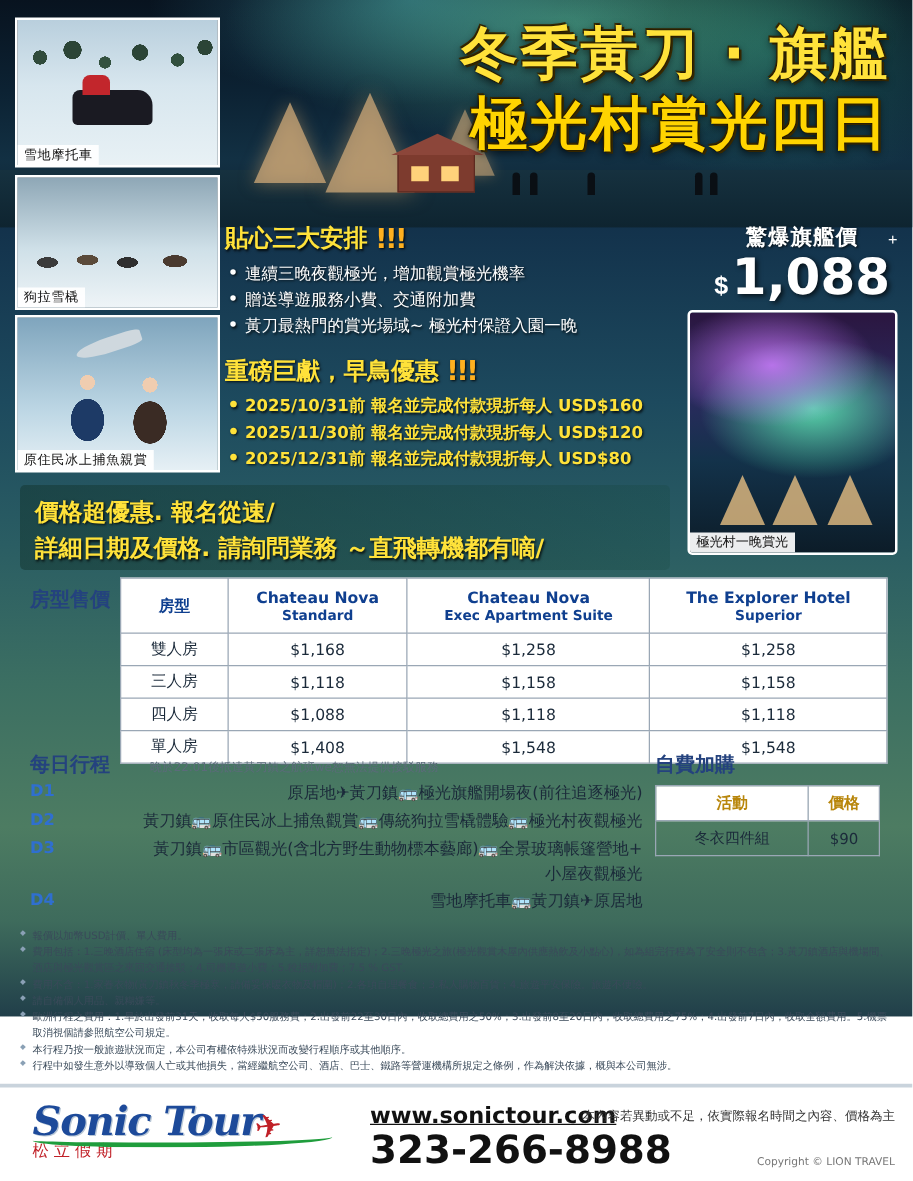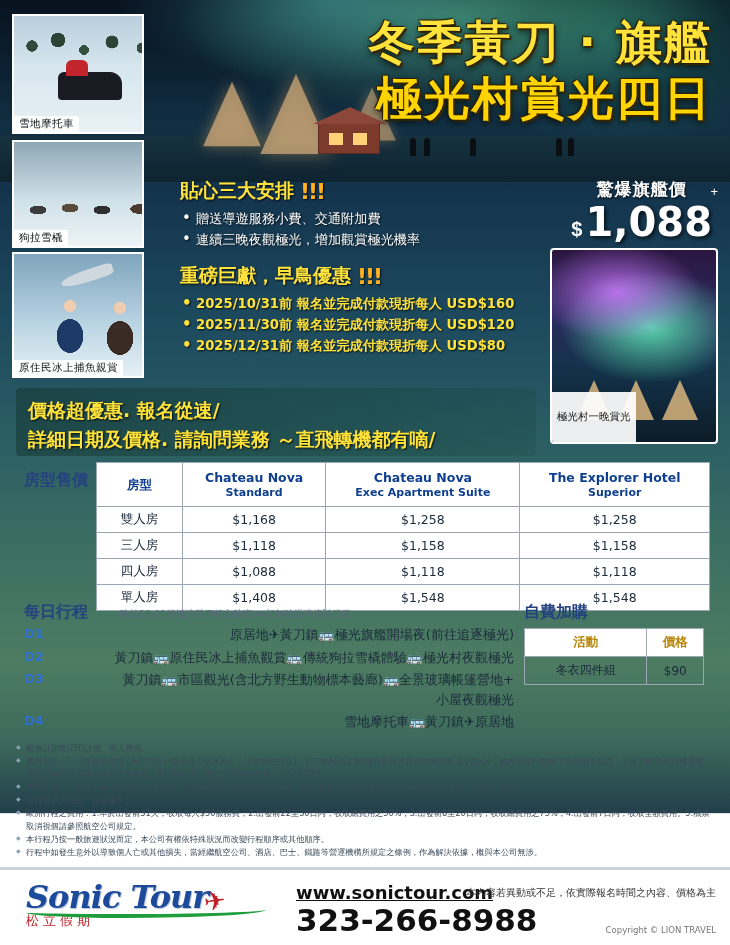--- a/index.html
+++ b/index.html
@@ -71,21 +71,21 @@
     font-size: 46px;
     line-height: 1.22;
     color: #ffe23a;
     letter-spacing: 2px;
     text-shadow: 0 0 2px #000, 2px 2px 0 #3a2a00, -1px -1px 0 #3a2a00, 0 3px 7px rgba(0,0,0,.8);
   }
   .title-line.l2 { color: #ffd400; }
 
   
   .photo {
-    position: absolute; left: 12px; width: 132px; height: 120px;
+    position: absolute; left: 12px; width: 164px; height: 120px;
     border: 2px solid #ffffff; overflow: hidden; z-index: 8;
   }
   .photo .cap {
     position: absolute; left: 0; bottom: 0;
     background: rgba(255,255,255,0.92);
     color: #111; font-size: 10.5px; padding: 1px 5px;
     font-family: "DejaVu Sans", sans-serif; letter-spacing: .5px;
   }
   .p1 { top: 14px; background: linear-gradient(180deg,#b9cfdd 0%, #d7e6ee 45%, #e8f1f5 100%); }
   .p2 { top: 140px; height: 108px; background: linear-gradient(180deg,#8ea7b6 0%, #cfe0e8 55%, #eef4f7 100%); }
@@ -172,21 +172,21 @@
   .aurora {
     position: absolute; right: 12px; top: 248px; width: 168px; height: 196px;
     border: 2px solid #fff; border-radius: 4px; overflow: hidden; z-index: 7;
     background:
       radial-gradient(ellipse 120px 70px at 40% 22%, rgba(205,120,255,.85), rgba(205,120,255,0) 70%),
       radial-gradient(ellipse 130px 80px at 60% 40%, rgba(100,255,190,.8), rgba(100,255,190,0) 70%),
       linear-gradient(180deg, #2b1640 0%, #2a2a5e 35%, #13324a 62%, #0c1c28 100%);
   }
   .aurora .cap {
     position: absolute; left: 0; bottom: 0; background: rgba(255,255,255,.92);
-    color: #111; font-size: 10.5px; padding: 18px 5px;
+    color: #111; font-size: 10.5px; padding: 1px 5px;
     font-family: "DejaVu Sans", sans-serif;
   }
   .aurora .tp {
     position: absolute; bottom: 22px; width: 0; height: 0;
     border-left: 18px solid transparent; border-right: 18px solid transparent;
     border-bottom: 40px solid rgba(230,190,130,.8);
   }
 
   
   .strip {
@@ -345,22 +345,23 @@
     <div class="fish"></div>
     <div class="cap">原住民冰上捕魚親賞</div>
   </div>
 
   <div class="band">
     <div class="hdr">
       <span>貼心三大安排</span>
       <span class="bang">!!!</span>
     </div>
     <ul class="bullets">
+      <li>連續三晚夜觀極光，增加觀賞極光機率</li>
       <li>贈送導遊服務小費、交通附加費</li>
-      <li>連續三晚夜觀極光，增加觀賞極光機率</li>
+      <li>黃刀最熱門的賞光場域~ 極光村保證入園一晚</li>
     </ul>
 
     <div class="hdr" style="margin-top:14px">
       <span>重磅巨獻，早鳥優惠</span>
       <span class="bang">!!!</span>
     </div>
     <ul class="bullets promo">
       <li>2025/10/31前 報名並完成付款現折每人 USD$160</li>
       <li>2025/11/30前 報名並完成付款現折每人 USD$120</li>
       <li>2025/12/31前 報名並完成付款現折每人 USD$80</li>

